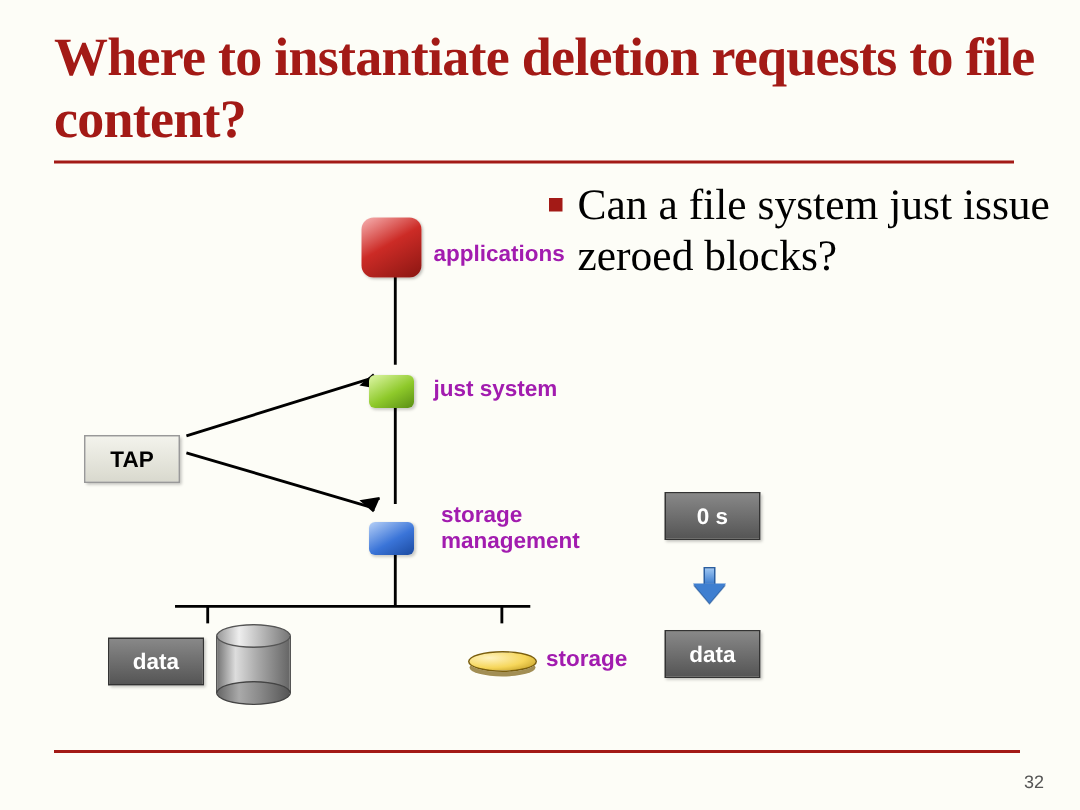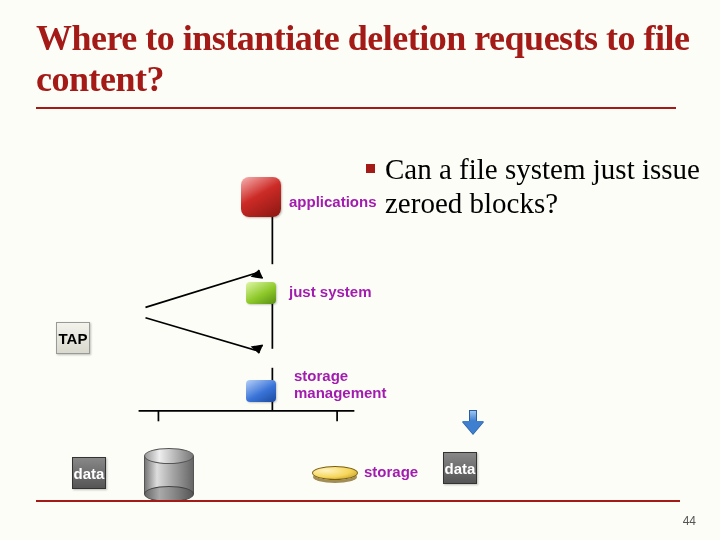--- a/index.html
+++ b/index.html
@@ -29,21 +29,20 @@
     border-top: 2px solid #a31a16;
     margin-top: 6px;
     width: 640px;
   }
   .content {
     position: absolute;
     left: 36px;
     top: 120px;
     right: 30px;
     bottom: 60px;
-    margin-top: 32px;
   }
   .bullet-row {
     position: absolute;
     left: 330px;
     top: 0px;
     display: flex;
     align-items: flex-start;
     gap: 10px;
     width: 350px;
   }
@@ -86,21 +85,21 @@
   .label {
     position: absolute;
     font-family: Arial, Helvetica, sans-serif;
     font-size: 15px;
     font-weight: bold;
     color: #a21caf;
     line-height: 1.1;
   }
   .tap-box, .data-box, .zeros-box, .data2-box {
     position: absolute;
-    width: 34px;
+    width: 64px;
     height: 32px;
     display: flex;
     align-items: center;
     justify-content: center;
     font-family: Arial, Helvetica, sans-serif;
     font-size: 15px;
     font-weight: bold;
   }
   .tap-box {
     background: linear-gradient(180deg, #f3f3ec 0%, #d9d9ce 100%);
@@ -257,23 +256,24 @@
       <div class="body"></div>
         <div class="bot"></div>
         <div class="top"></div>
     </div>
 
     <div class="disk-platter" style="left:276px; top:314px;">
       <div class="e1"></div>
     </div>
     <div class="label" style="left:328px; top:312px;">storage</div>
 
+    <div class="zeros-box" style="left:407px; top:208px;">0 s</div>
     <div class="down-arrow" style="left:426px; top:258px;">
       <div class="stem"></div>
         <div class="head"></div>
     </div>
     <div class="data2-box" style="left:407px; top:300px;">data</div>
 
   </div>
 
   <hr class="foot-rule">
-  <div class="pagenum">44</div>
+  <div class="pagenum">32</div>
 </div>
 
 </body></html>

